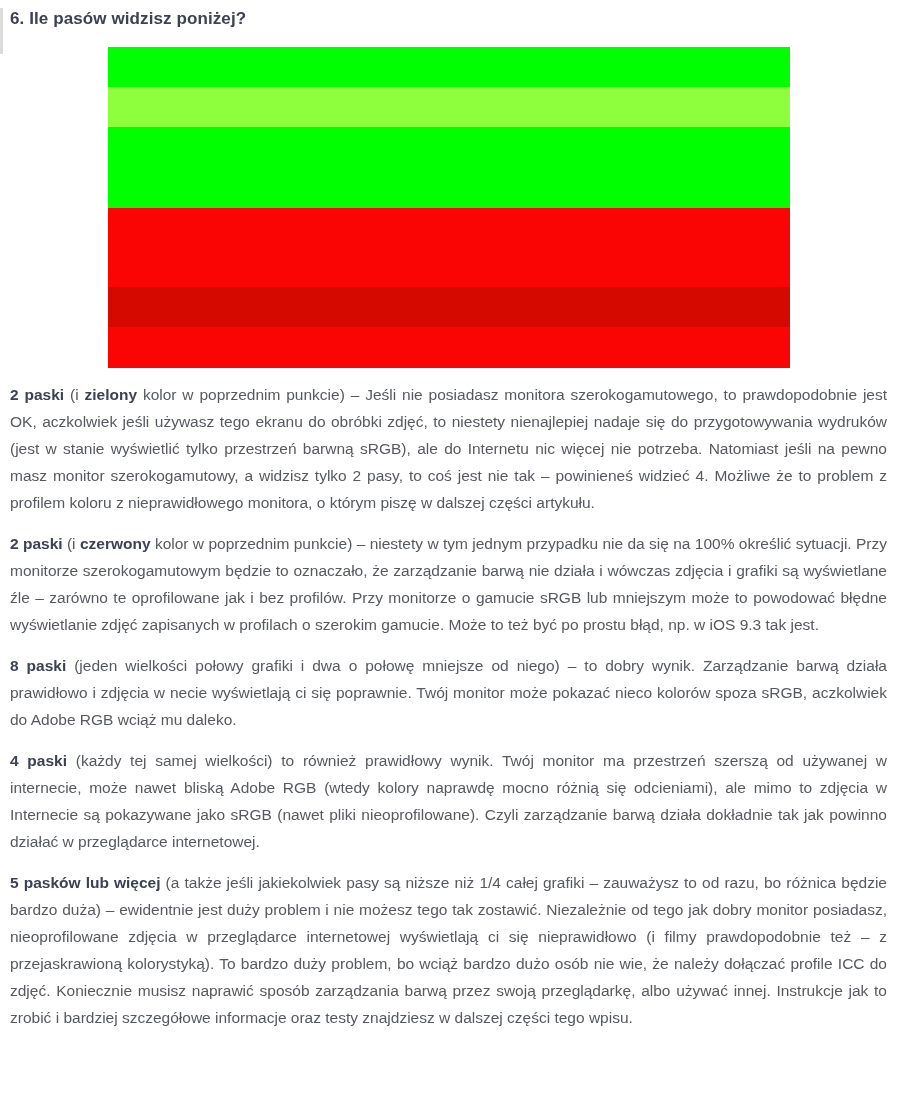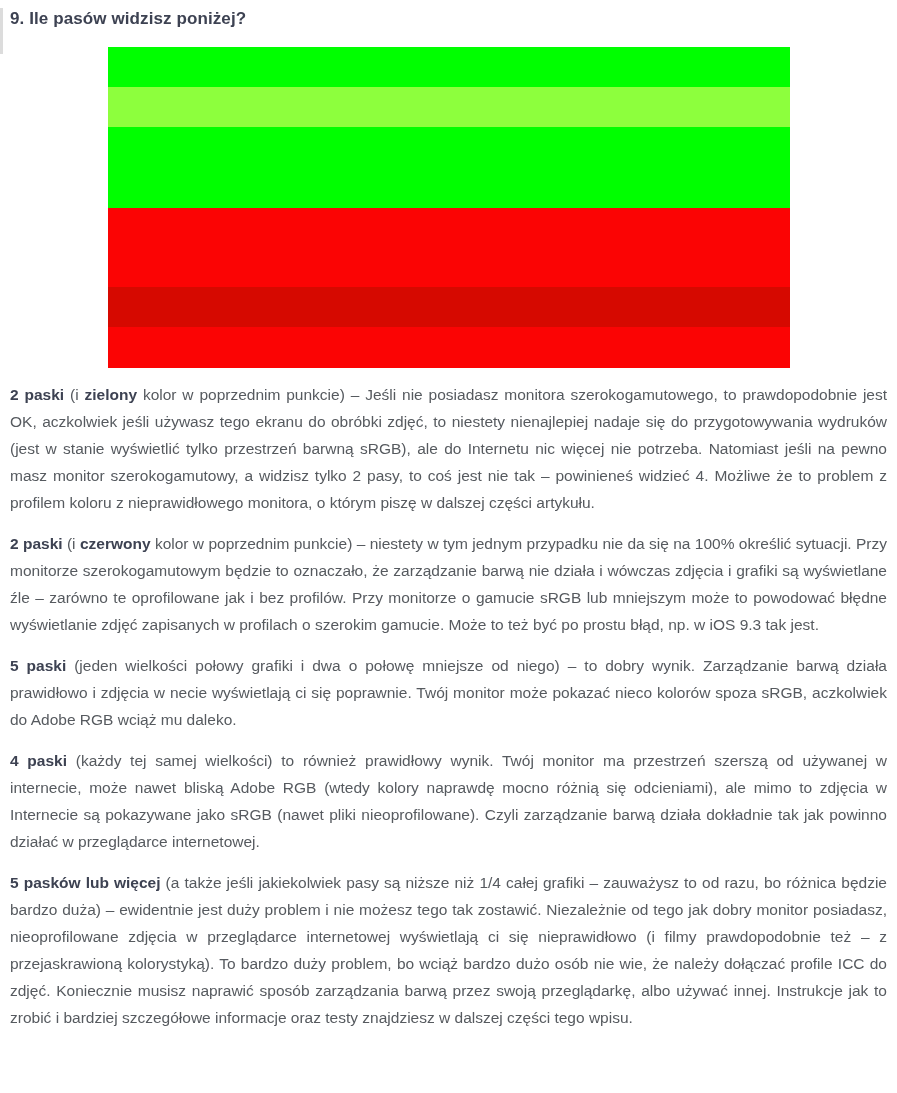--- a/index.html
+++ b/index.html
@@ -59,34 +59,34 @@
     color: #3d4252;
   }
 </style>
 </head>
 <body>
 
 <div class="left-artifact"></div>
 
 <main class="content">
 
-  <h2 class="page-title">9. Ile pasów widzisz poniżej?</h2>
+  <h2 class="page-title">6. Ile pasów widzisz poniżej?</h2>
 
   <figure class="test-image">
     <div class="stripes" id="stripes">
         <div class="stripe" style="height: 12.5%; background: rgb(0, 255, 0);"></div>
         <div class="stripe" style="height: 12.3%; background: rgb(141, 255, 61);"></div>
         <div class="stripe" style="height: 25.4%; background: rgb(0, 255, 0);"></div>
         <div class="stripe" style="height: 24.5%; background: rgb(251, 4, 4);"></div>
         <div class="stripe" style="height: 12.5%; background: rgb(214, 9, 0);"></div>
         <div class="stripe" style="height: 12.8%; background: rgb(251, 4, 4);"></div>
       </div>
   </figure>
 
   <section class="paragraphs" id="paragraphs">
       <p><span class="b">2 paski</span><span> (i </span><span class="b">zielony</span><span> kolor w poprzednim punkcie) – Jeśli nie posiadasz monitora szerokogamutowego, to prawdopodobnie jest OK, aczkolwiek jeśli używasz tego ekranu do obróbki zdjęć, to niestety nienajlepiej nadaje się do przygotowywania wydruków (jest w stanie wyświetlić tylko przestrzeń barwną sRGB), ale do Internetu nic więcej nie potrzeba. Natomiast jeśli na pewno masz monitor szerokogamutowy, a widzisz tylko 2 pasy, to coś jest nie tak – powinieneś widzieć 4. Możliwe że to problem z profilem koloru z nieprawidłowego monitora, o którym piszę w dalszej części artykułu.</span></p>
       <p><span class="b">2 paski</span><span> (i </span><span class="b">czerwony</span><span> kolor w poprzednim punkcie) – niestety w tym jednym przypadku nie da się na 100% określić sytuacji. Przy monitorze szerokogamutowym będzie to oznaczało, że zarządzanie barwą nie działa i wówczas zdjęcia i grafiki są wyświetlane źle – zarówno te oprofilowane jak i bez profilów. Przy monitorze o gamucie sRGB lub mniejszym może to powodować błędne wyświetlanie zdjęć zapisanych w profilach o szerokim gamucie. Może to też być po prostu błąd, np. w iOS 9.3 tak jest.</span></p>
-      <p><span class="b">5 paski</span><span> (jeden wielkości połowy grafiki i dwa o połowę mniejsze od niego) – to dobry wynik. Zarządzanie barwą działa prawidłowo i zdjęcia w necie wyświetlają ci się poprawnie. Twój monitor może pokazać nieco kolorów spoza sRGB, aczkolwiek do Adobe RGB wciąż mu daleko.</span></p>
+      <p><span class="b">8 paski</span><span> (jeden wielkości połowy grafiki i dwa o połowę mniejsze od niego) – to dobry wynik. Zarządzanie barwą działa prawidłowo i zdjęcia w necie wyświetlają ci się poprawnie. Twój monitor może pokazać nieco kolorów spoza sRGB, aczkolwiek do Adobe RGB wciąż mu daleko.</span></p>
       <p><span class="b">4 paski</span><span> (każdy tej samej wielkości) to również prawidłowy wynik. Twój monitor ma przestrzeń szerszą od używanej w internecie, może nawet bliską Adobe RGB (wtedy kolory naprawdę mocno różnią się odcieniami), ale mimo to zdjęcia w Internecie są pokazywane jako sRGB (nawet pliki nieoprofilowane). Czyli zarządzanie barwą działa dokładnie tak jak powinno działać w przeglądarce internetowej.</span></p>
       <p><span class="b">5 pasków lub więcej</span><span> (a także jeśli jakiekolwiek pasy są niższe niż 1/4  całej grafiki – zauważysz to od razu, bo różnica będzie bardzo duża) – ewidentnie jest duży problem i nie możesz tego tak zostawić. Niezależnie od tego jak dobry monitor posiadasz, nieoprofilowane zdjęcia w przeglądarce internetowej wyświetlają ci się nieprawidłowo (i filmy prawdopodobnie też – z przejaskrawioną kolorystyką). To bardzo duży problem, bo wciąż bardzo dużo osób nie wie, że należy dołączać profile ICC do zdjęć. Koniecznie musisz naprawić sposób zarządzania barwą przez swoją przeglądarkę, albo używać innej.  Instrukcje jak to zrobić i bardziej szczegółowe informacje oraz testy znajdziesz w dalszej części tego wpisu.</span></p>
     </section>
 
 </main>
 
 </body></html>

